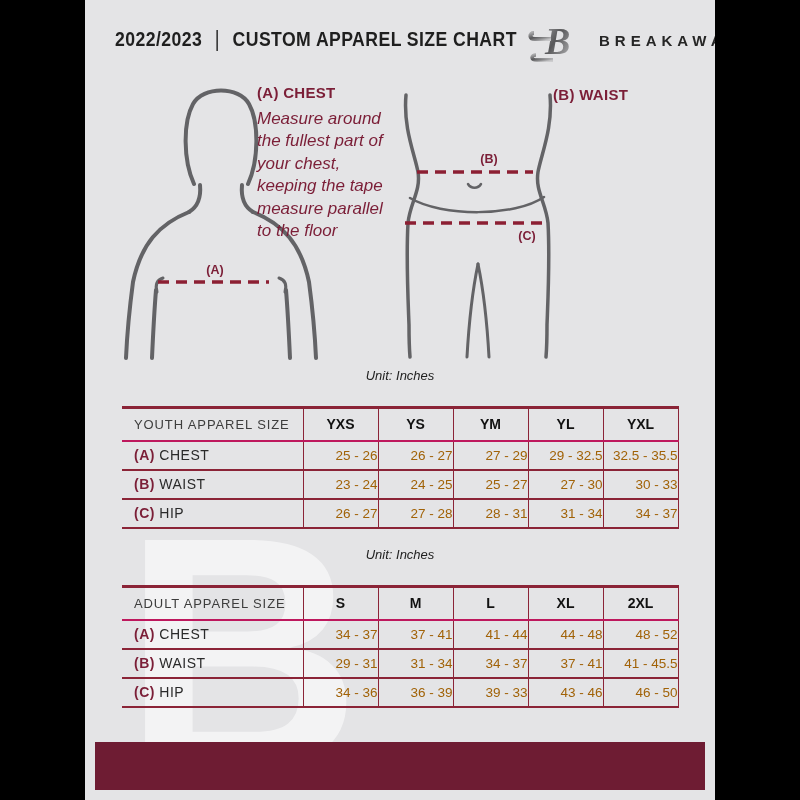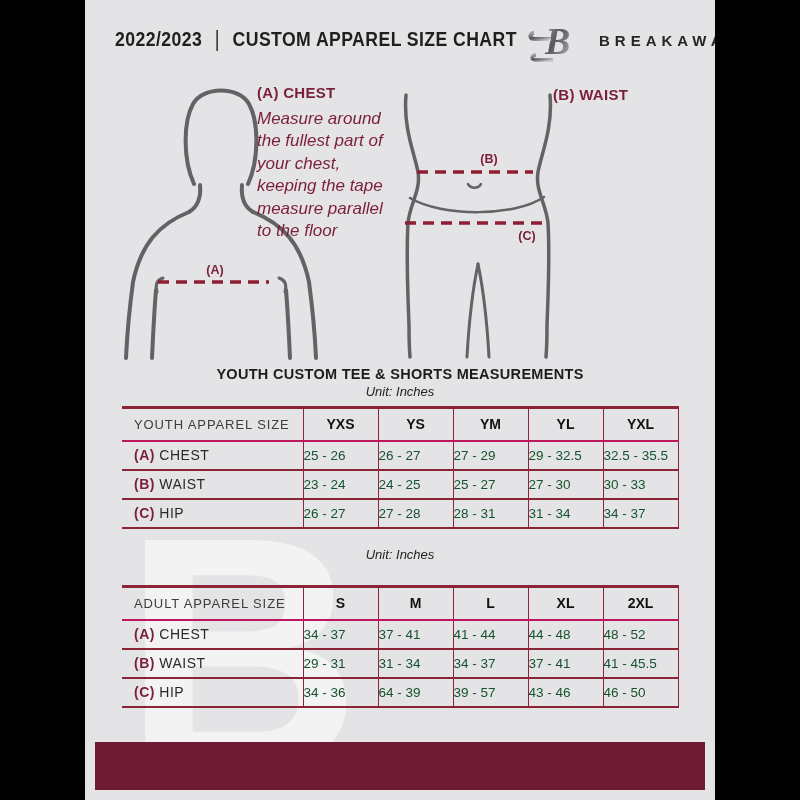--- a/index.html
+++ b/index.html
@@ -54,21 +54,21 @@
   .size-table col.c-size { width:75px; }
   .size-table th { border-top:3px solid #8b2437; border-bottom:2px solid #be185d; height:33px; }
   .size-table td { border-bottom:2px solid #8b2437; height:29px; }
   .size-table th:not(:first-child), .size-table td:not(:first-child) { border-left:1.5px solid #8b2437; }
   .size-table th:last-child, .size-table td:last-child { border-right:1.5px solid #8b2437; }
   .th-label { font-size:13px; color:#3d3d3d; letter-spacing:0.9px; text-align:left;
               padding-left:12px; font-weight:normal; }
   .th-size { font-size:14px; font-weight:bold; color:#111; text-align:center; }
   .td-label { text-align:left; padding-left:12px; font-size:14px; color:#2a2a2a; letter-spacing:0.5px; }
   .td-label .prefix { color:#7b1e37; font-weight:bold; }
-  .td-val { font-size:13.5px; color:#14532d; text-align:left; }
+  .td-val { font-size:13.5px; color:#a16207; text-align:right; }
 
   .footer-bar { position:absolute; left:10px; top:742px; width:610px; height:48px;
                 background:#6e1c33; z-index:3; }
 </style>
 </head>
 <body>
 
 <div class="side-bar left"></div>
 <div class="side-bar right"></div>
 
@@ -133,21 +133,20 @@
 
   <div class="sec sec-a">
     <h3>(A) CHEST</h3>
     <p>Measure around the fullest part of your chest, keeping the tape measure parallel to the floor</p>
   </div>
   <div class="sec sec-b">
     <h3>(B) WAIST</h3>
   </div>
 
   <div class="tbl-head youth">
-    <div class="tbl-title">YOUTH CUSTOM TEE &amp; SHORTS MEASUREMENTS</div>
     <div class="tbl-unit">Unit: Inches</div>
   </div>
   <table class="size-table youth">
     <colgroup>
         <col class="c-label">
         <col class="c-size">
         <col class="c-size">
         <col class="c-size">
         <col class="c-size">
         <col class="c-size">
@@ -225,22 +224,22 @@
           <td class="td-label"><span class="prefix">(B)</span> WAIST</td>
           <td class="td-val">29 - 31</td>
           <td class="td-val">31 - 34</td>
           <td class="td-val">34 - 37</td>
           <td class="td-val">37 - 41</td>
           <td class="td-val">41 - 45.5</td>
         </tr>
         <tr>
           <td class="td-label"><span class="prefix">(C)</span> HIP</td>
           <td class="td-val">34 - 36</td>
-          <td class="td-val">64 - 39</td>
-          <td class="td-val">39 - 57</td>
+          <td class="td-val">36 - 39</td>
+          <td class="td-val">39 - 33</td>
           <td class="td-val">43 - 46</td>
           <td class="td-val">46 - 50</td>
         </tr>
       </tbody>
     </table>
 
   <div class="footer-bar"></div>
 </div>
 
 </body></html>

